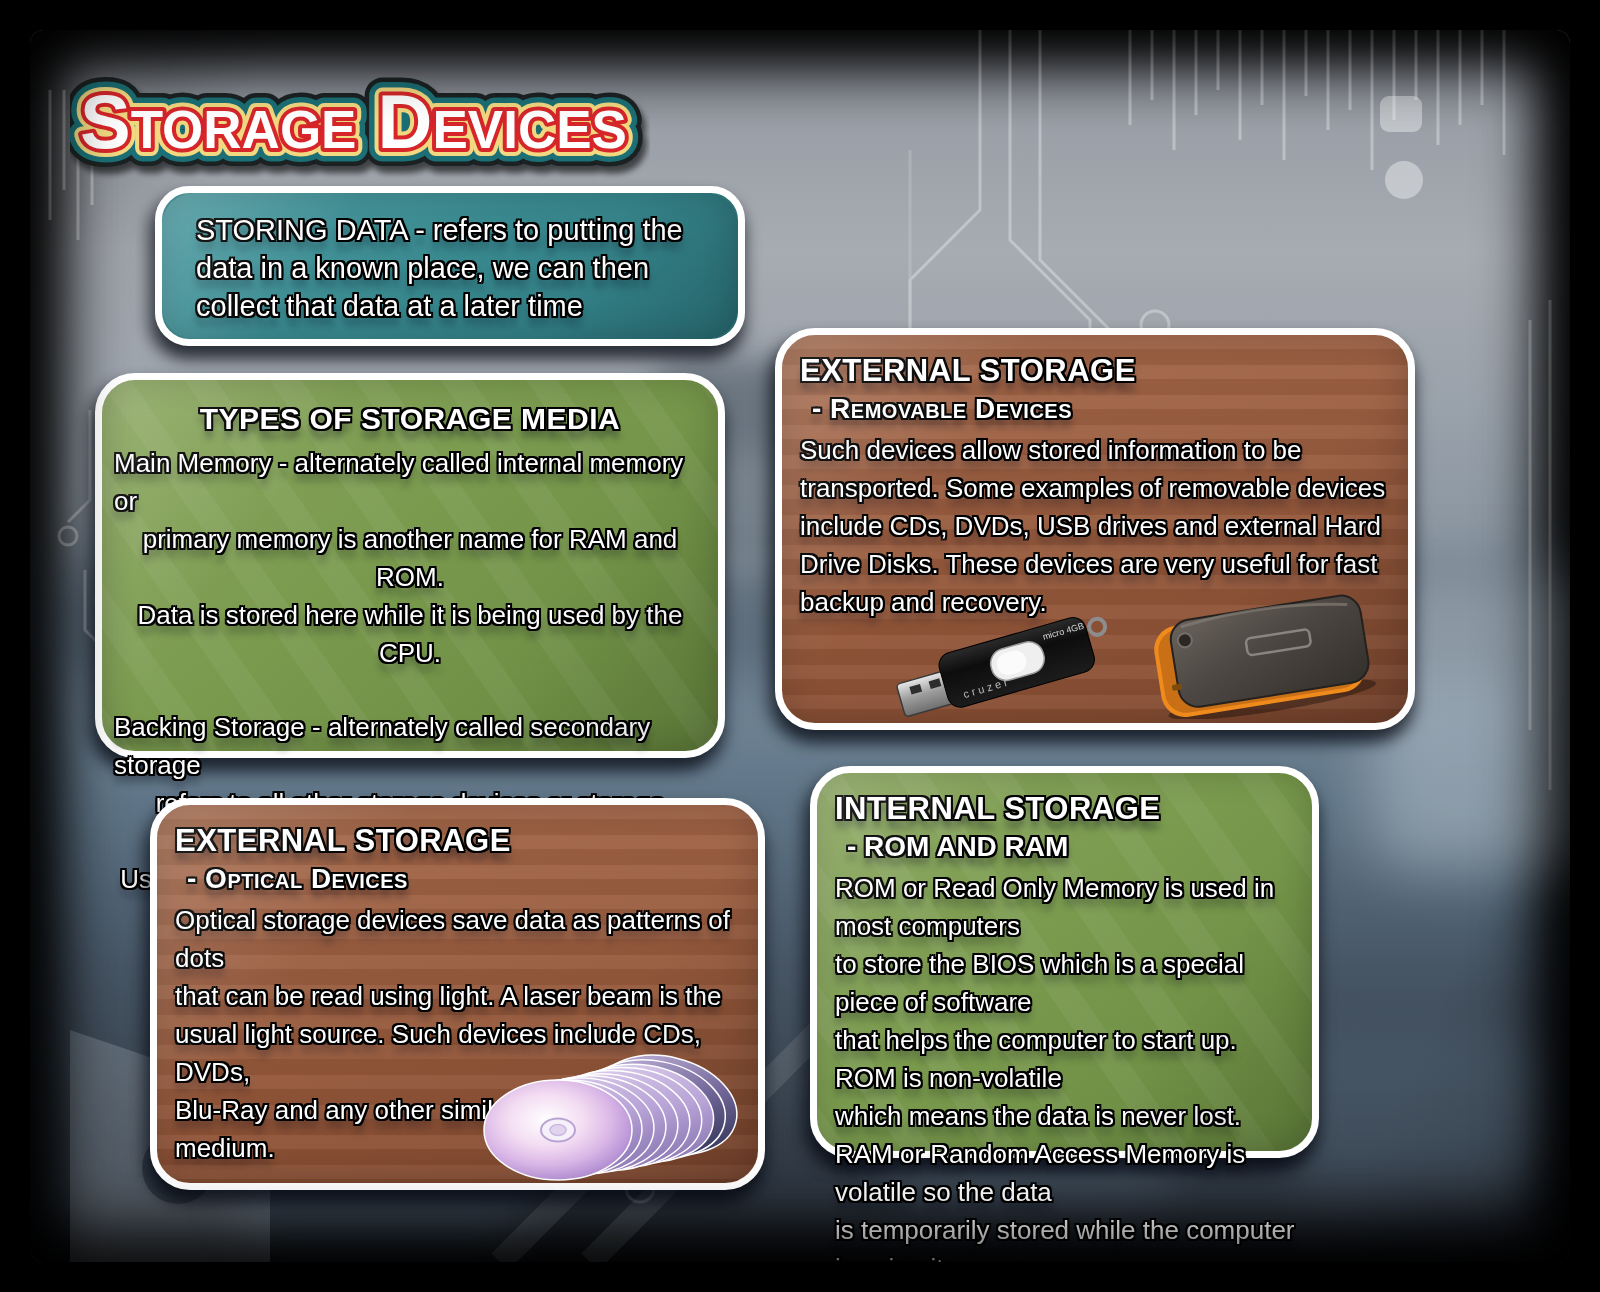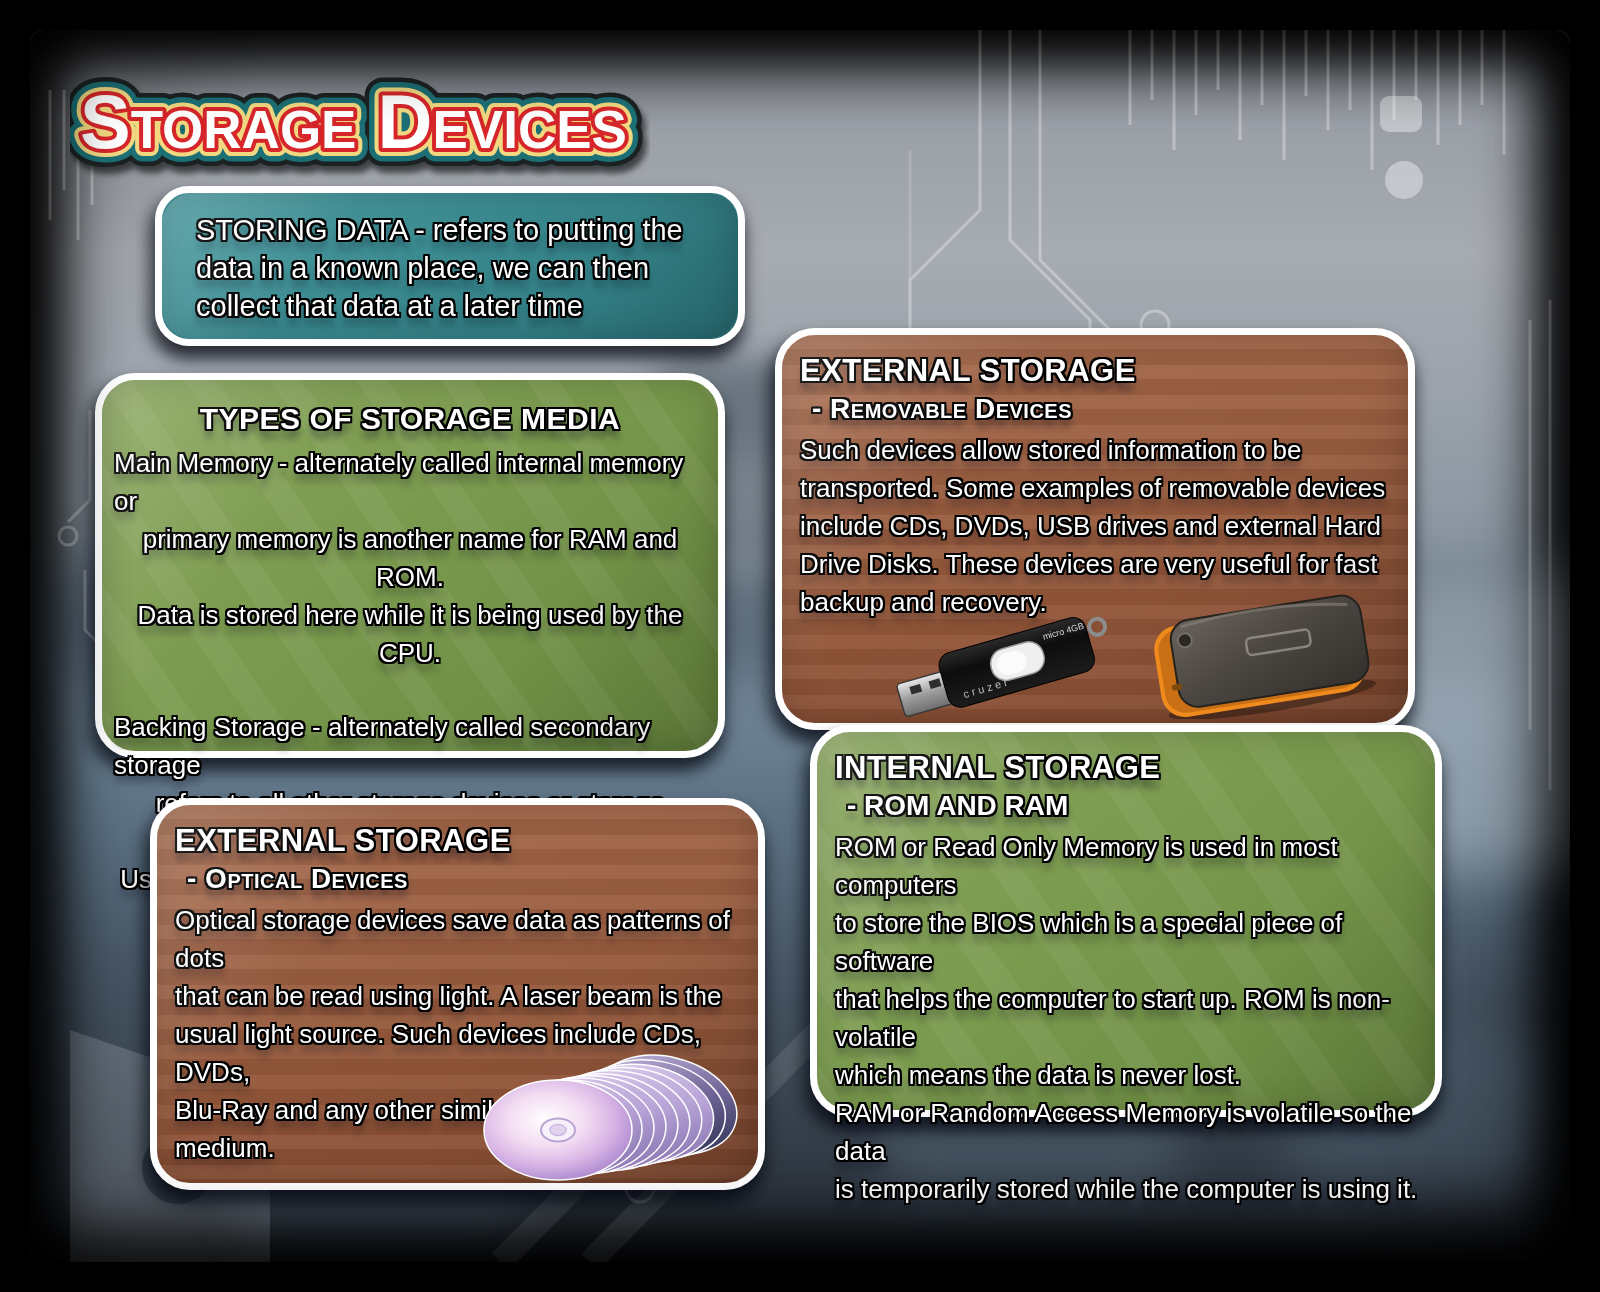--- a/index.html
+++ b/index.html
@@ -240,21 +240,21 @@
         <ellipse cx="120" cy="97" rx="72" ry="48" fill="url(#discBack)" transform="rotate(4 120 97)"></ellipse>
         <ellipse cx="108" cy="99" rx="72" ry="48" fill="url(#discBack)" transform="rotate(3 108 99)"></ellipse>
         <ellipse cx="96" cy="101" rx="72" ry="48" fill="url(#discBack)" transform="rotate(2 96 101)"></ellipse>
         <ellipse cx="84" cy="103" rx="74" ry="50" fill="url(#discFront)"></ellipse>
       </g>
       <ellipse cx="84" cy="103" rx="17" ry="11.5" fill="#f5f0fa" stroke="#b9a4d4" stroke-width="2"></ellipse>
       <ellipse cx="84" cy="103" rx="8" ry="5.5" fill="#e2d4ef" stroke="#cbb8e0" stroke-width="1.5"></ellipse>
     </svg>
   </section>
 
-  <section class="card green-card" style="left:780px;top:695px;width:632px;height:392px;padding:16px 14px 0 18px;">
+  <section class="card green-card" style="left:780px;top:736px;width:509px;height:392px;padding:16px 14px 0 18px;">
     <div class="inner-sheen"></div>
     <h2 class="ot card-h">INTERNAL STORAGE</h2>
     <h3 class="ot card-sub">- ROM AND RAM</h3>
     <div class="body">
       <div class="ot bl">ROM or Read Only Memory is used in most computers</div>
       <div class="ot bl">to store the BIOS which is a special piece of software</div>
       <div class="ot bl">that helps the computer to start up. ROM is non-volatile</div>
       <div class="ot bl">which means the data is never lost.</div>
       <div class="ot bl">RAM or Random Access Memory is volatile so the data</div>
       <div class="ot bl">is temporarily stored while the computer is using it.</div>

